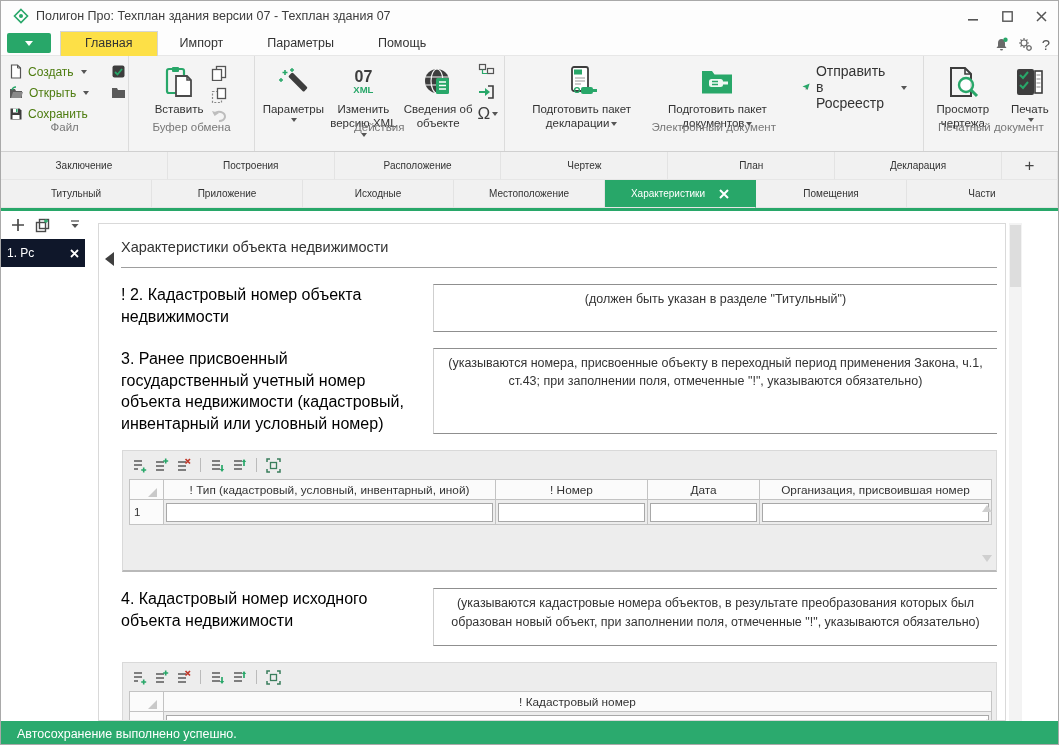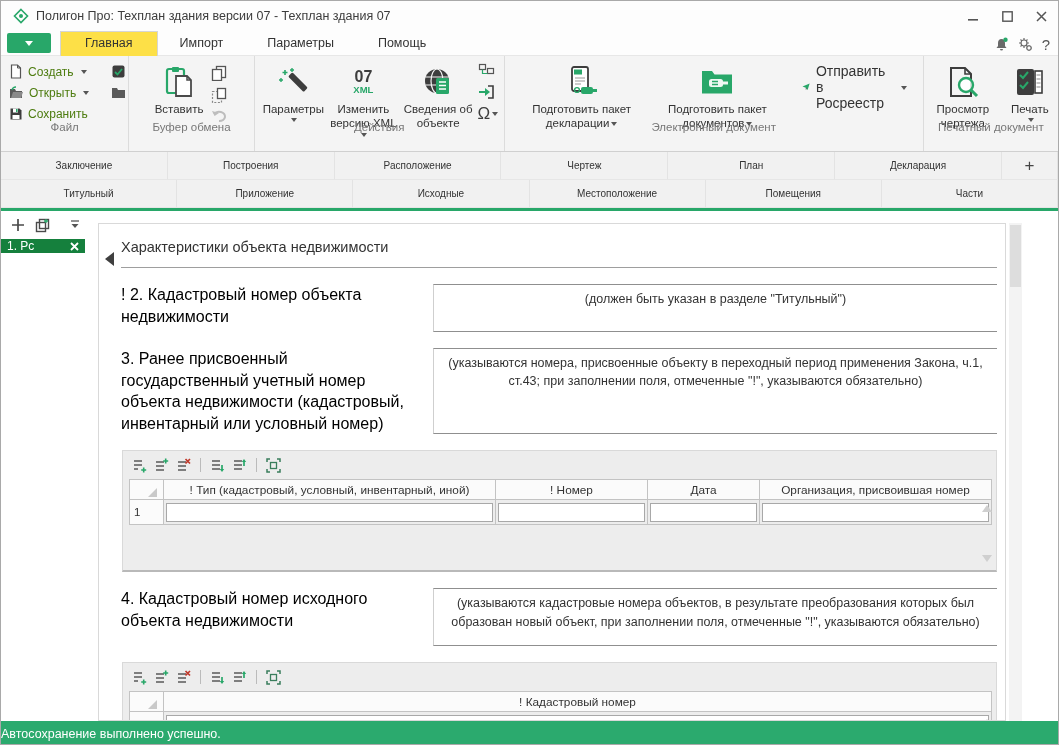--- a/index.html
+++ b/index.html
@@ -54,21 +54,21 @@
   .stcell { flex:1; display:flex; align-items:center; justify-content:center; font-size:10px; color:#333; border-right:1px solid #e3e3e3; border-bottom:1px solid #e6e6e6; }
   .stadd { flex:0 0 56px; font-size:17px; color:#444; }
   .stcell.active { background:#28a769; color:#fff; border-right:1px solid #28a769; position:relative; }
   .stcell.active .closex { margin-left:14px; display:flex; }
   .greenline { height:3px; background:#28a769; }
   
   .workspace { height:510px; background:#fff; display:flex; position:relative; }
   .sidebar { width:84px; background:#fff; flex:0 0 84px; }
   .sbtools { height:28px; display:flex; align-items:center; gap:10px; padding-left:10px; position:relative; }
   .sbmenu { position:absolute; right:5px; top:9px; }
-  .objtab { height:14px; background:#15803d; color:#fff; font-size:12px; display:flex; align-items:center; padding:0 6px; gap:6px; }
+  .objtab { height:28px; background:#0f172a; color:#fff; font-size:12px; display:flex; align-items:center; padding:0 6px; gap:6px; }
   .objtab .closex { margin-left:auto; display:flex; }
   .collapse-tri { position:absolute; left:104px; top:41px; width:0; height:0; border:7px solid transparent; border-right:9px solid #3f3f3f; border-left:none; }
   .card { width:908px; margin:12px 0 0 13px; background:#fff; border:1px solid #d9d9d9; overflow:hidden; }
   .form-head { margin:15px 8px 0 22px; padding-bottom:12px; border-bottom:1px solid #9e9e9e; font-size:14.5px; color:#333; }
   .field { display:flex; margin:16px 8px 0 22px; }
   .flabel { flex:0 0 312px; padding-right:16px; font-size:16px; font-weight:normal; color:#000000; line-height:1.35; }
   .fval { flex:1; border-left:1px solid #cfcfcf; border-top:1px solid #8f8f8f; border-bottom:1px solid #8f8f8f; padding:5px 10px; font-size:12.5px; color:#333; line-height:1.45;text-align:center; }
   .fval.h46 { min-height:48px; } .fval.h62 { min-height:64px; } .fval.h56 { min-height:58px; }
   
   .tpanel { margin:16px 8px 0 23px; background:#ededed; border:1px solid #d9d9d9; border-bottom:2px solid #b9b9b9; position:relative; }
@@ -81,21 +81,21 @@
   .tbl td.rnum { background:#fbfbfb; font-size:11.5px; color:#333; padding-left:4px; vertical-align:middle; }
   .cellbox { height:19px; background:#fff; border:1px solid #a8a8a8; margin:2px; }
   .cornertri { width:0; height:0; border-left:9px solid transparent; border-bottom:9px solid #c9c9c9; margin:6px 2px 0 auto; }
   .sarrow { position:absolute; right:4px; width:0; height:0; border-left:5px solid transparent; border-right:5px solid transparent; }
   .sarrow.up { border-bottom:7px solid #cfcfcf; }
   .sarrow.dn { border-top:7px solid #cfcfcf; }
   
   .vscroll { position:absolute; left:1008px; top:12px; bottom:0; width:13px; background:#f3f3f3; }
   .vthumb { margin:2px 1px; height:62px; background:#dddddd; }
   
-  .statusbar { height:25px; background:#2baa6e; color:#fff; font-size:12.5px; display:flex; align-items:center; padding-left:0; }
+  .statusbar { height:25px; background:#2baa6e; color:#fff; font-size:12.5px; display:flex; align-items:center; padding-left:16px; }
   svg { display:block; }
 </style>
 </head>
 <body>
 
 <div class="titlebar">
   <span>
     <svg width="16" height="16" viewBox="0 0 16 16">
         <path d="M8 1.5 L14.5 8 L8 14.5 L1.5 8 Z" fill="none" stroke="#28a769" stroke-width="1.6"></path>
         <circle cx="8" cy="8" r="2" fill="#28a769"></circle>
@@ -370,20 +370,28 @@
     <div class="stcell">Чертеж</div>
     <div class="stcell">План</div>
     <div class="stcell">Декларация</div>
     <div class="stcell stadd">+</div>
   </div>
   <div class="strow">
     <div class="stcell">Титульный</div>
     <div class="stcell">Приложение</div>
     <div class="stcell">Исходные</div>
     <div class="stcell">Местоположение</div>
+    <div class="stcell active">
+      <span>Характеристики</span>
+      <span class="closex">
+          <svg width="10" height="10">
+            <path d="M1 1 L9 9 M9 1 L1 9" stroke="#fff" stroke-width="2"></path>
+          </svg>
+        </span>
+    </div>
     <div class="stcell">Помещения</div>
     <div class="stcell">Части</div>
   </div>
   <div class="greenline"></div>
 </div>
 
 <div class="workspace">
 
   <div class="sidebar">
     <div class="sbtools">

